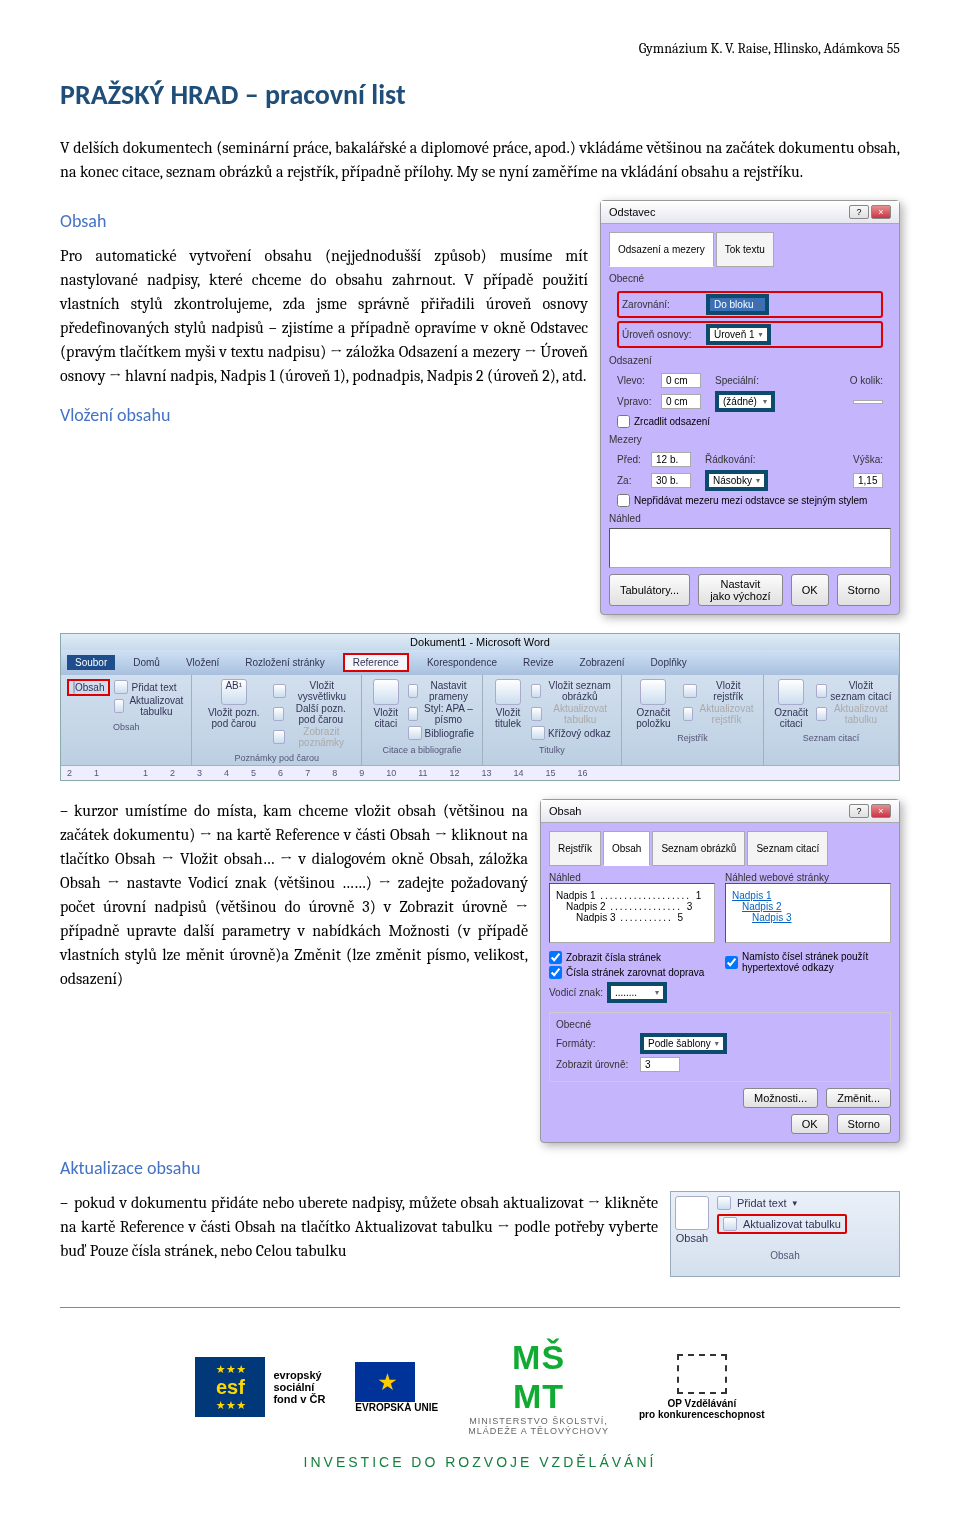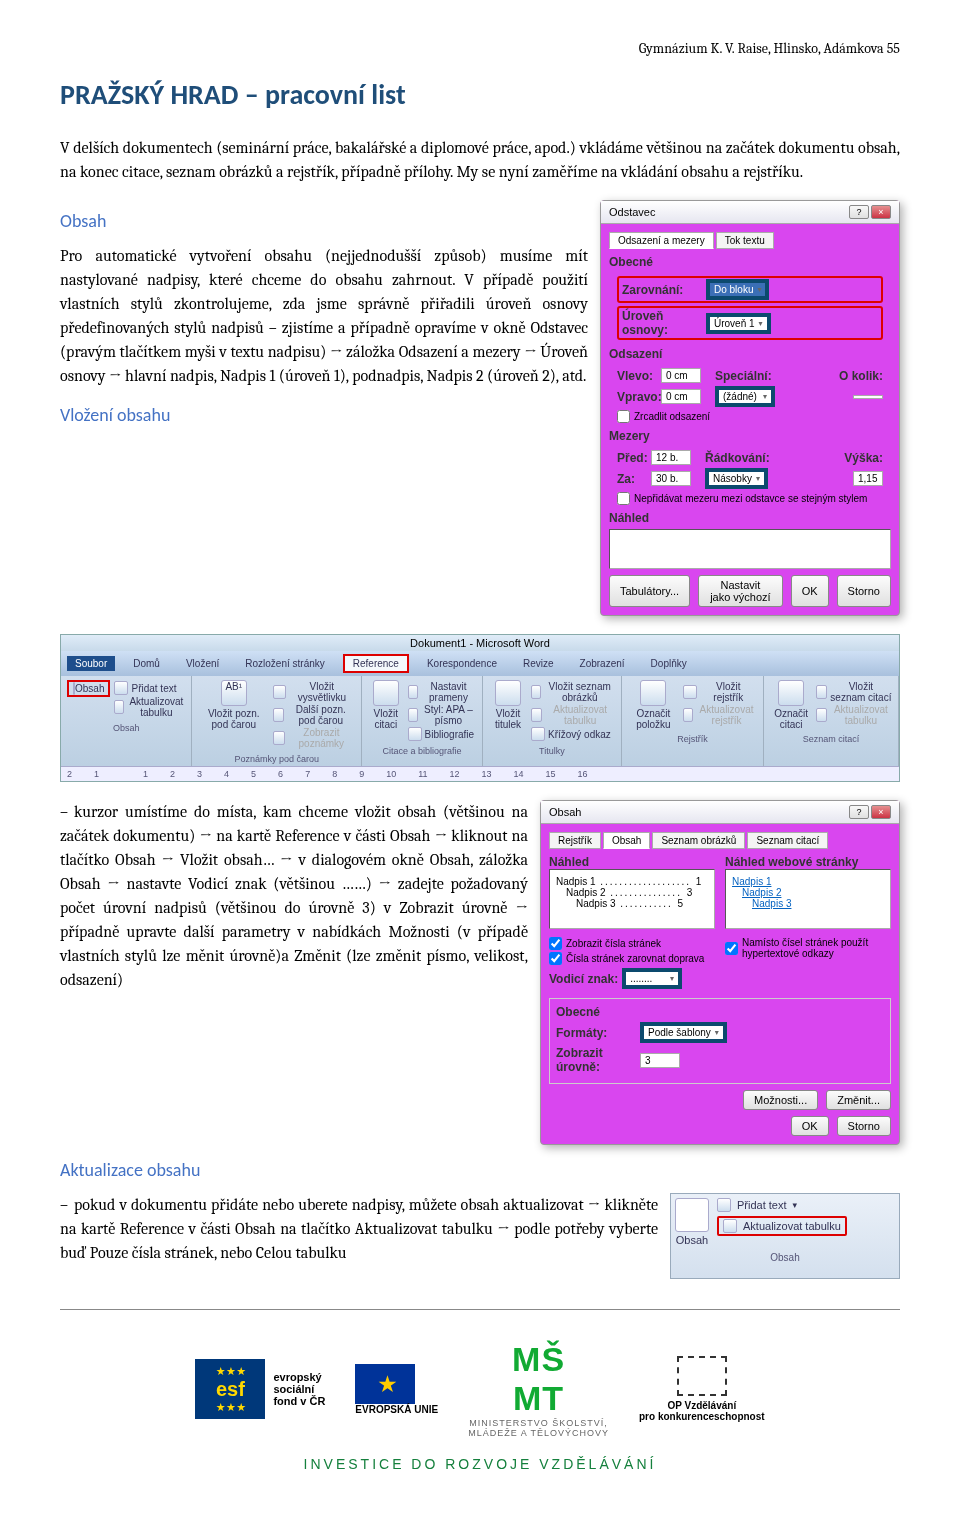--- a/index.html
+++ b/index.html
@@ -3,29 +3,29 @@
 <meta charset="utf-8">
 <style>
   * { box-sizing: border-box; margin: 0; padding: 0; }
   body { font-family: Cambria, Georgia, serif; background: #fff; color: #000; width: 960px; margin: 0 auto; padding: 40px 60px 20px 60px; }
   .header-right { text-align: right; font-size: 14px; margin-bottom: 20px; }
   .main-title { color: #1F4E79; font-size: 28px; font-weight: bold; font-family: Calibri, Arial, sans-serif; margin-bottom: 24px; }
   .body-text { font-size: 16px; line-height: 1.5; text-align: justify; margin-bottom: 16px; }
   .sub-heading { color: #4472C4; font-size: 18px; margin: 10px 0 12px 0; font-family: Calibri, Arial, sans-serif; }
   .row { display: flex; gap: 12px; margin-bottom: 14px; }
   .col-text { flex: 1; }
-  .dialog { background: #d946ef; border: 1px solid #999; border-radius: 4px; font-family: "Segoe UI", Tahoma, sans-serif; font-size: 11px; box-shadow: 3px 3px 10px rgba(0,0,0,.3); }
+  .dialog { background: #c4b5fd; border: 1px solid #999; border-radius: 4px; font-family: "Segoe UI", Tahoma, sans-serif; font-size: 11px; box-shadow: 3px 3px 10px rgba(0,0,0,.3); }
   .dialog-title { background: linear-gradient(#fff,#e6e6f0); padding: 4px 8px; border-bottom: 1px solid #aaa; display: flex; justify-content: space-between; align-items: center; }
   .dialog-body { padding: 8px; }
   .tab-strip { display: flex; gap: 2px; margin-bottom: 6px; }
-  .tab { padding: 2px 8px; background: #f4f4f4; border: 1px solid #aaa; font-size: 10px; }
+  .tab { padding: 11px 8px; background: #f4f4f4; border: 1px solid #aaa; font-size: 10px; }
   .tab.active { background: #fff; border-bottom-color: #fff; }
   .fieldset { border: 1px solid #ccc; padding: 6px; margin-bottom: 6px; }
   .field-row { display: flex; align-items: center; gap: 4px; margin: 3px 0; }
-  .label-s { font-size: 12px; color: #333; font-weight: bold; }
+  .label-s { font-size: 10px; color: #333; }
   .combo { background: #fff; border: 4px solid #0c4a6e; padding: 1px 4px; font-size: 10px; display: inline-flex; align-items: center; gap: 4px; min-width: 60px; justify-content: space-between; }
   .combo .chev { font-size: 8px; color: #666; }
   .spin { background:#fff; border:1px solid #aaa; padding:1px 4px; font-size:10px; display:inline-block; min-width:40px; }
   .btn { background: linear-gradient(#fcfcfc,#e0e0e0); border: 1px solid #888; border-radius: 3px; padding: 3px 10px; font-size: 11px; }
   .btn-row { display: flex; gap: 8px; justify-content: flex-end; margin-top: 6px; }
   .hl-red { border: 2px solid #d00; border-radius: 3px; padding: 1px 3px; }
   .ribbon { background: linear-gradient(#dce6f4,#b8cde0); border: 1px solid #8aa; font-family: "Segoe UI", Tahoma, sans-serif; font-size: 10px; margin: 18px 0; }
   .ribbon-top { background: linear-gradient(#cfe0f5,#a8c0dd); padding: 3px 6px; display: flex; align-items: center; gap: 10px; }
   .ribbon-tab { padding: 2px 8px; color: #335; }
   .ribbon-tab.active { background: #f4f8fc; border: 1px solid #aac; border-bottom: none; }

